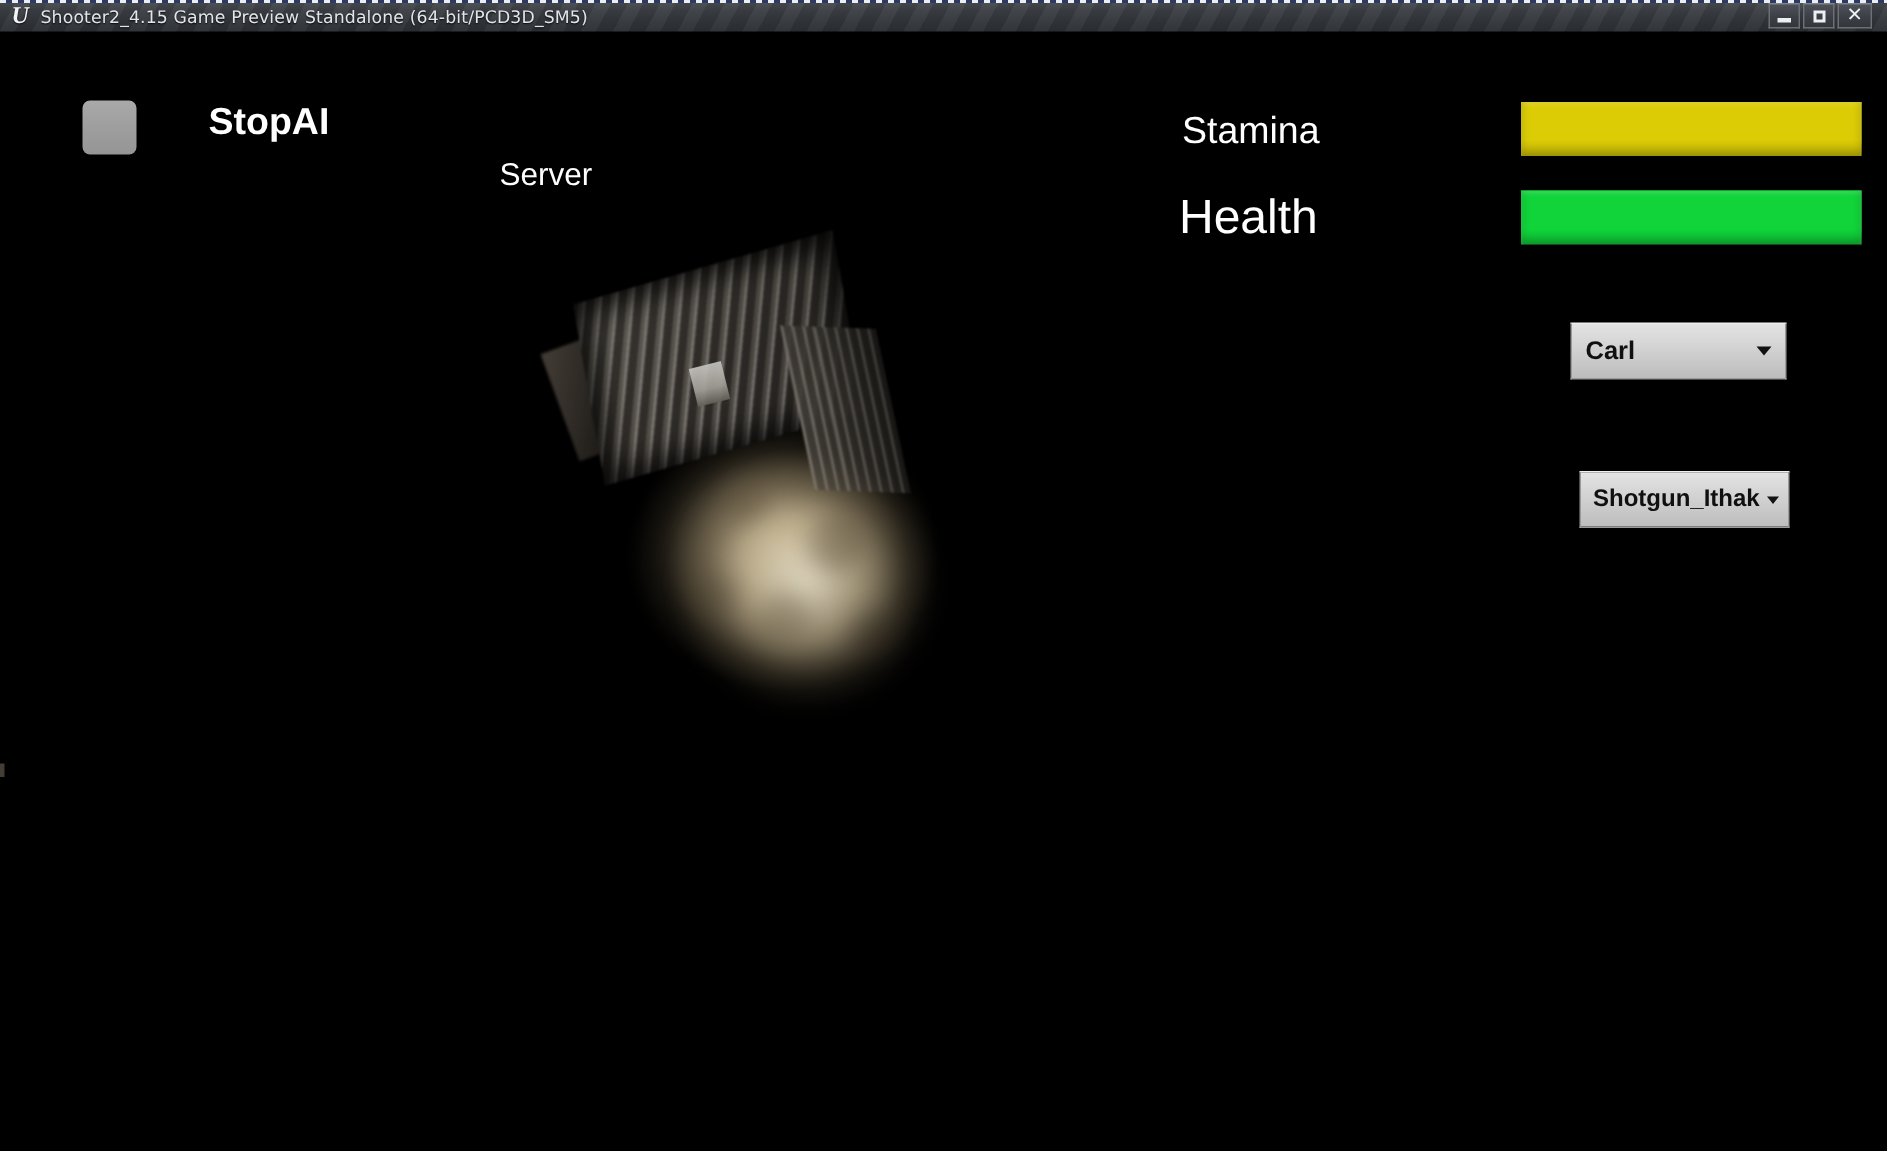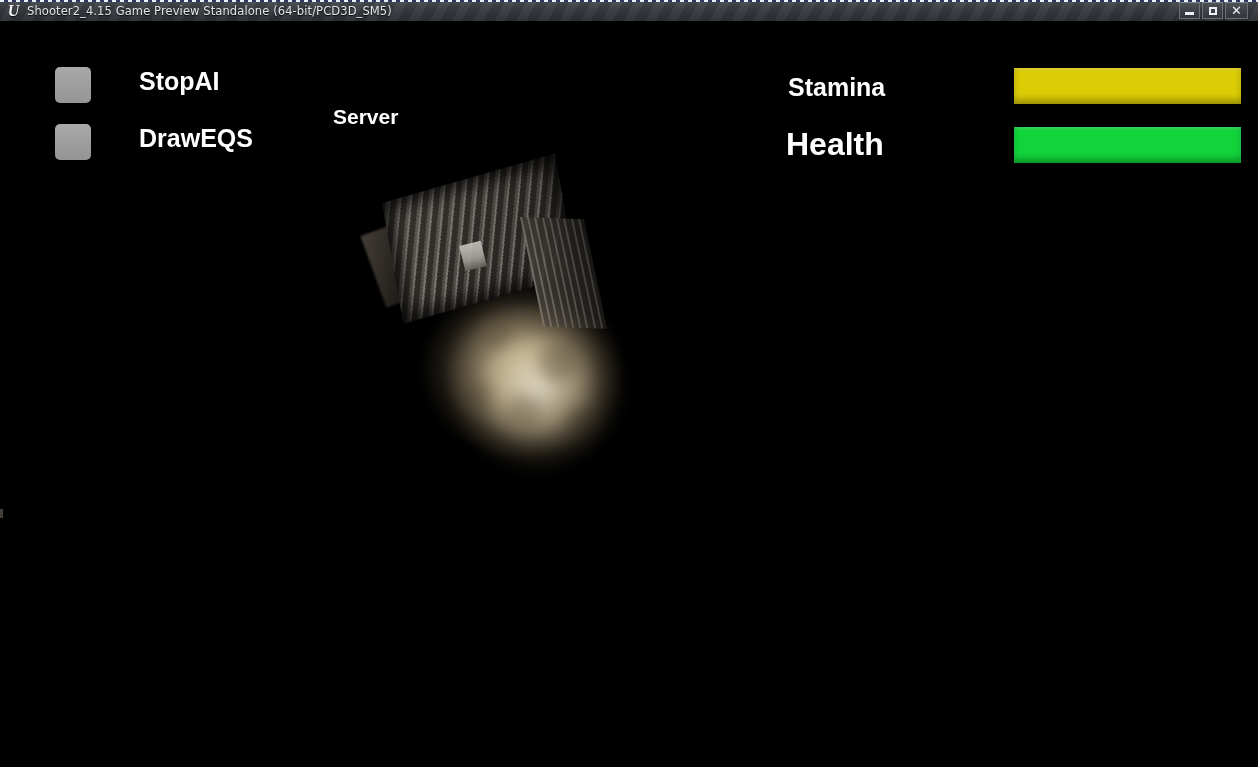--- a/index.html
+++ b/index.html
@@ -252,21 +252,21 @@
     position: absolute;
     left: 0; top: 0;
     width: 1258px;
     height: 746px;
     z-index: 20;
   }
 
   .hud-label {
     position: absolute;
     color: #ffffff;
-    font-weight: bold;
+    font-weight: normal;
     font-family: "Liberation Sans", sans-serif;
     white-space: nowrap;
     text-shadow: 0 0 3px rgba(0,0,0,0.9), 0 1px 2px rgba(0,0,0,0.9);
   }
 
   
   .checkbox-row {
     position: absolute;
     display: flex;
     align-items: flex-start;
@@ -396,33 +396,37 @@
     <div id="scene-edge-marker"></div>
   </div>
 
   <div id="hud">
 
     <div class="checkbox-row" id="row-stopai">
       <div class="checkbox-box"></div>
       <div class="checkbox-label">StopAI</div>
     </div>
 
-    <div class="checkbox-row" id="row-draweqs">
-      <div class="checkbox-box"></div>
-      <div class="checkbox-label">DrawEQS</div>
-    </div>
 
     <div class="hud-label" id="label-server">Server</div>
 
     <div class="hud-label" id="label-stamina">Stamina</div>
     <div class="status-bar" id="bar-stamina">
       <div class="status-bar-fill" id="fill-stamina" style="width: 100%; background: linear-gradient(rgb(219, 204, 6) 0%, rgb(219, 204, 6) 70%, rgba(0, 0, 0, 0.12) 100%) rgb(219, 204, 6);"></div>
     </div>
 
     <div class="hud-label" id="label-health">Health</div>
     <div class="status-bar" id="bar-health">
       <div class="status-bar-fill" id="fill-health" style="width: 100%; background: linear-gradient(rgb(16, 212, 58) 0%, rgb(16, 212, 58) 70%, rgba(0, 0, 0, 0.12) 100%) rgb(16, 212, 58);"></div>
     </div>
 
-
+    <div class="dropdown" id="dropdown-character">
+      <div class="dropdown-text">Carl</div>
+      <div class="dropdown-arrow"></div>
+    </div>
+
+    <div class="dropdown" id="dropdown-weapon">
+      <div class="dropdown-text">Shotgun_Ithak</div>
+      <div class="dropdown-arrow"></div>
+    </div>
 
   </div>
 </div>
 
 </body></html>

